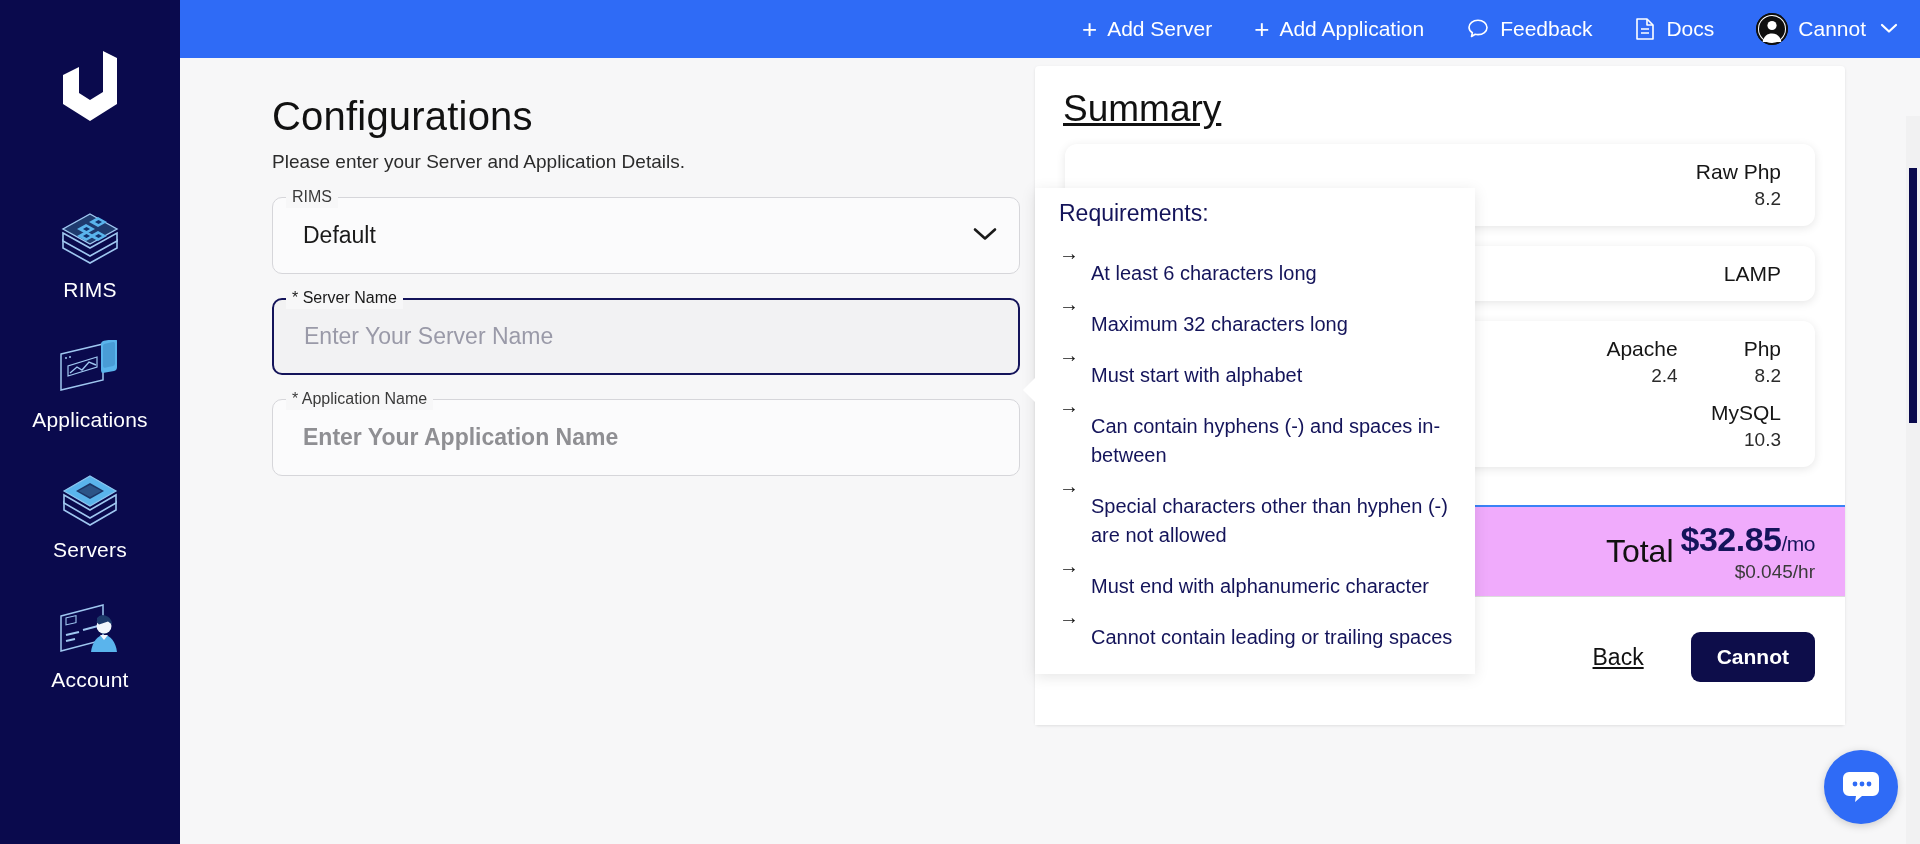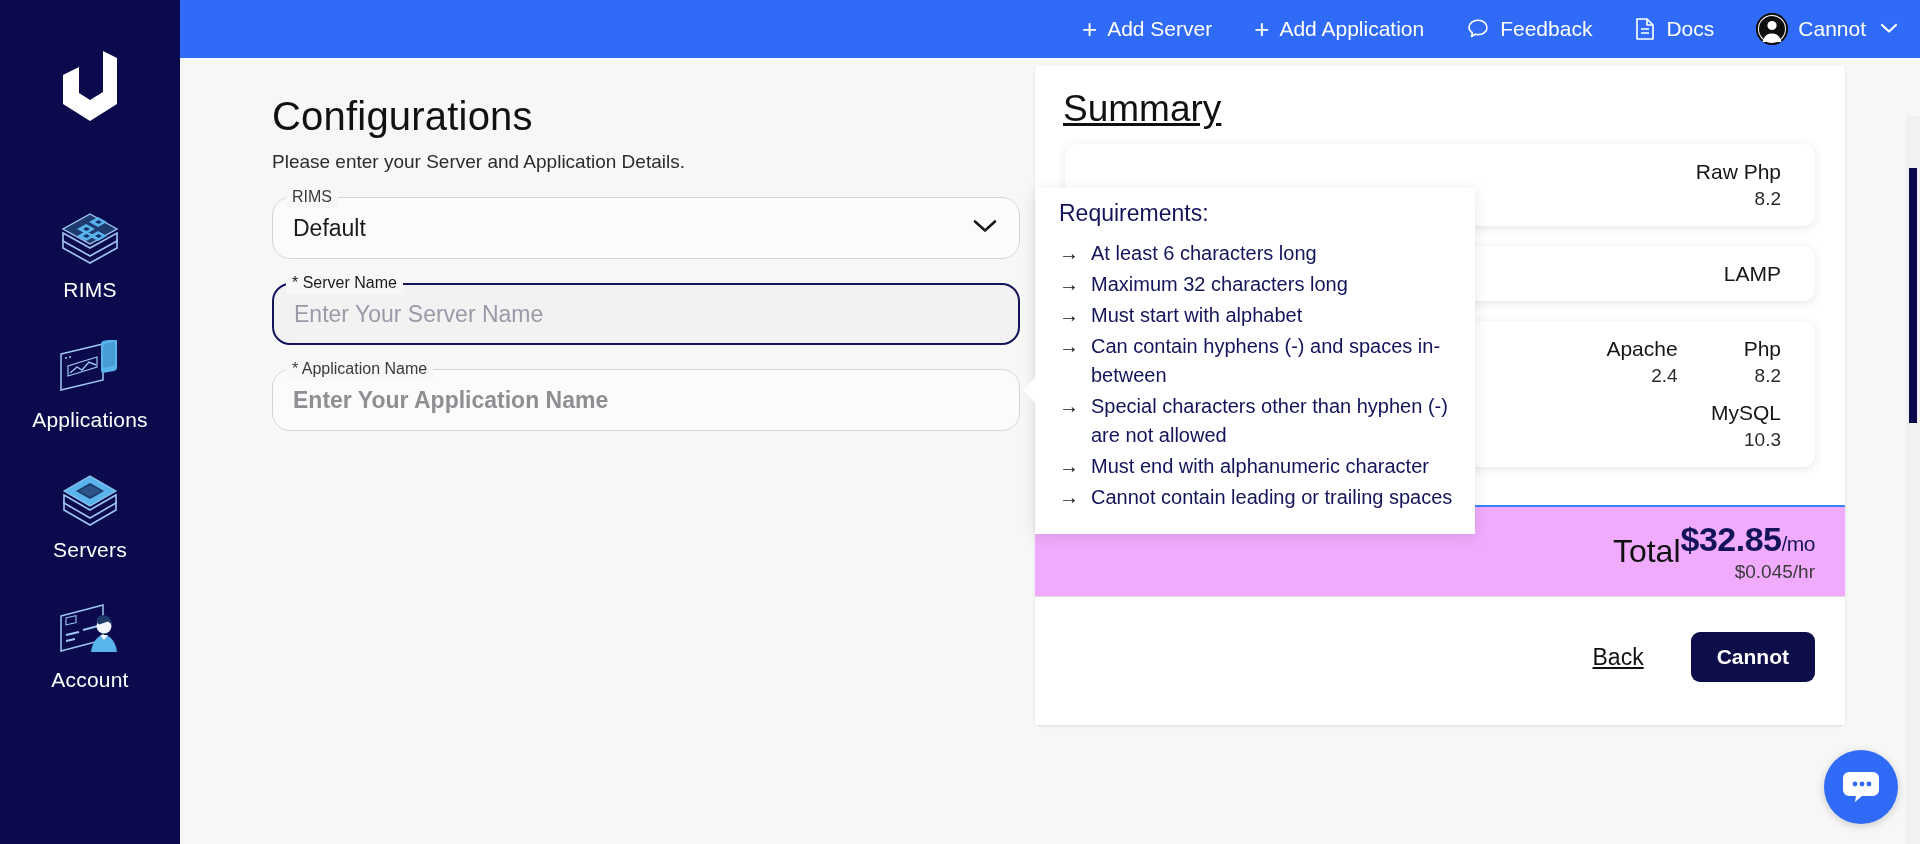--- a/index.html
+++ b/index.html
@@ -66,23 +66,23 @@
     padding: 0; overflow: hidden;
   }
 
   
   .form-col { width: 830px; flex: 0 0 830px; padding: 36px 0 0 92px; }
   .page-title { font-size: 40px; color: #111111; font-weight: 400; letter-spacing: .2px; }
   .page-sub { margin-top: 12px; font-size: 19px; color: #2c2c2c; }
 
   .field { position: relative; margin-top: 24px; width: 748px; }
   .field-box {
-    height: 62px; border: 1px solid #d6d6da; border-radius: 18px;
+    height: 77px; border: 1px solid #d6d6da; border-radius: 10px;
     background: #fbfbfc;
-    display: flex; align-items: center; padding: 0 20px;
+    display: flex; align-items: center; padding: 0 30px;
     font-size: 23px; color: #1a1a1a;
   }
   .field.focused .field-box {
     border: 2px solid #14145a; background: #f2f2f3;
   }
   .field-legend {
     position: absolute; top: -11px; left: 14px; background: #f7f7f8;
     padding: 0 6px; font-size: 16px; color: #3a3a3a; line-height: 22px;
   }
   .field.focused .field-legend { color: #1a1a1a; }
@@ -120,21 +120,21 @@
   .sum-cell { text-align: right; }
   .sum-name { font-size: 21px; color: #161616; line-height: 27px; }
   .sum-ver { font-size: 19px; color: #2b2b2b; line-height: 27px; }
 
   .total-bar {
     background: #f0abfc; border-top: 2px solid #3b82f6; border-bottom: 1px solid #dcdcdc;
     display: flex; align-items: center; justify-content: flex-end;
     padding: 20px 30px 20px 26px; height: 92px;
   }
   .total-label { font-size: 32px; color: #111; }
-  .total-right { text-align: right; }
+  .total-right { text-align: right; margin-left: 7px; }
   .total-mo { font-size: 34px; color: #14145a; font-weight: 700; letter-spacing: -.5px; }
   .total-mo .unit { font-size: 21px; font-weight: 400; }
   .total-hr { font-size: 19px; color: #3a3a3a; margin-top: 2px; }
 
   .actions {
     background: #fff; display: flex; align-items: center; justify-content: flex-end;
     gap: 47px; padding: 22px 30px 30px 0; height: 128px;
   }
   .back-link {
     font-size: 23px; color: #111; text-decoration: underline; cursor: pointer;
@@ -163,21 +163,21 @@
     border-top: 12px solid transparent;
     border-bottom: 12px solid transparent;
     border-right: 12px solid #ffffff;
   }
   .req-title { font-size: 23px; color: #14145a; margin-bottom: 12px; }
   .req-item {
     display: flex; gap: 12px; align-items: flex-start;
     font-size: 20px; color: #14145a; line-height: 29px; margin-bottom: 2px;
   }
   .req-arrow { flex: 0 0 auto; color: #111; font-size: 20px; line-height: 29px; }
-  .req-text { flex: 1 1 auto; }
+  .req-text { flex: 1 1 auto; margin-top: 20px; }
 
   
   .page-scroll-track {
     position: absolute; right: 0; top: 58px; width: 14px; bottom: 0;
     background: #f1f1f2; z-index: 35;
   }
   .page-scroll-thumb {
     position: absolute; right: 3px; top: 110px; width: 8px; height: 255px;
     background: #0a0a4d; border-radius: 0; z-index: 36;
   }

